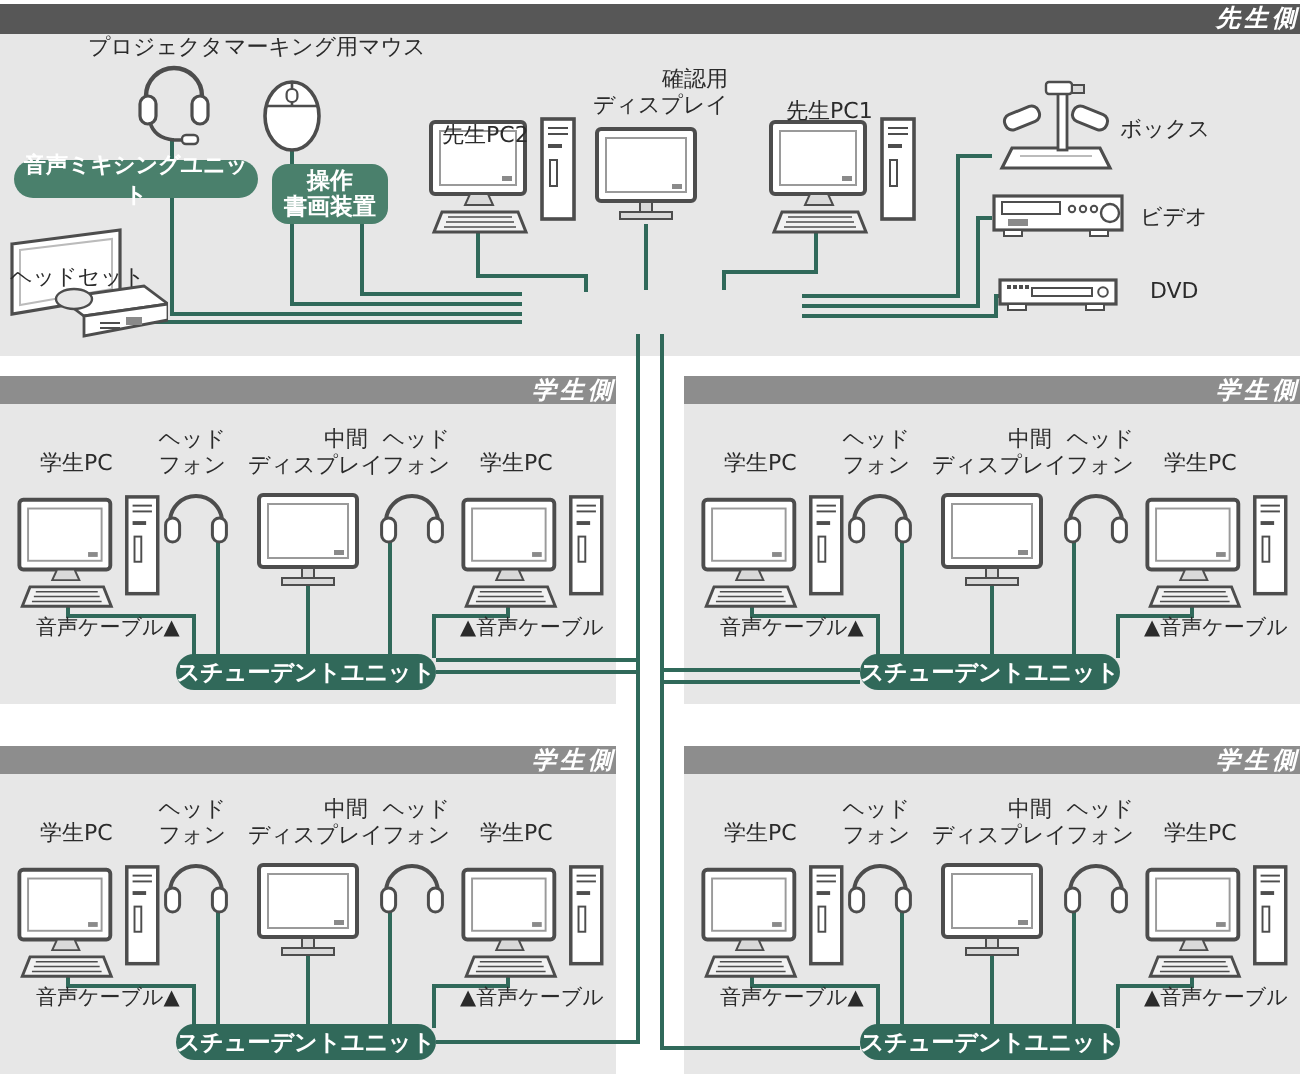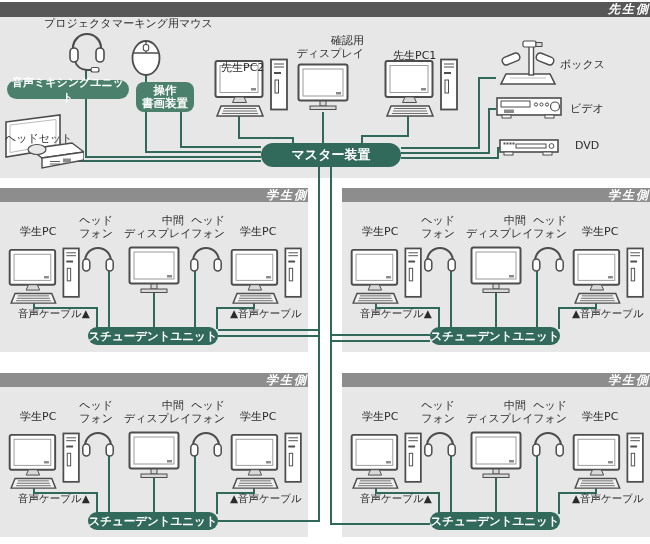--- a/index.html
+++ b/index.html
@@ -190,21 +190,20 @@
     </svg>
   <svg class="icon" style="left:499px;top:134px" width="66" height="24">
       <use href="#s-dvd"></use>
     </svg>
 
   <div class="badge" style="left:7px;top:80px;width:122px;height:19px;border-radius:10px;font-size:11px">音声ミキシングユニット</div>
   <div class="badge" style="left:136px;top:82px;width:58px;height:30px;border-radius:8px;font-size:11.5px;line-height:13px">
     <span>操作</span>
     <span>書画装置</span>
   </div>
-  <div class="pill" style="left:261px;top:143px;width:140px;height:24px;border-radius:12px;font-size:13px">マスター装置</div>
 
   <div class="wire" style="left:218px;top:329px;width:102px;height:2px;z-index:5"></div>
   <div class="wire" style="left:218px;top:335px;width:102px;height:2px;z-index:5"></div>
   <div class="wire" style="left:330px;top:334px;width:100px;height:2px;z-index:5"></div>
   <div class="wire" style="left:330px;top:340px;width:100px;height:2px;z-index:5"></div>
   <div class="wire" style="left:218px;top:520px;width:102px;height:2px;z-index:5"></div>
   <div class="wire" style="left:330px;top:523px;width:100px;height:2px;z-index:5"></div>
 
 <div class="quadrant" style="left: 0px; top: 188px;">
     <div class="q-bar bar student">学生側</div>

